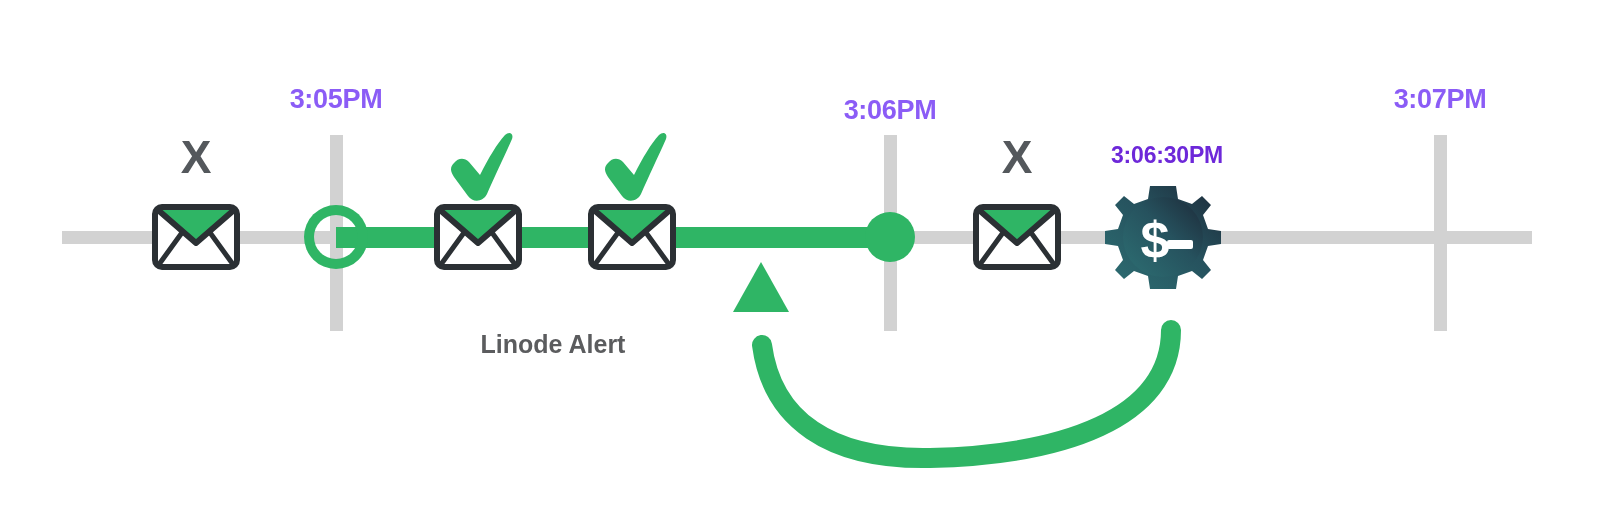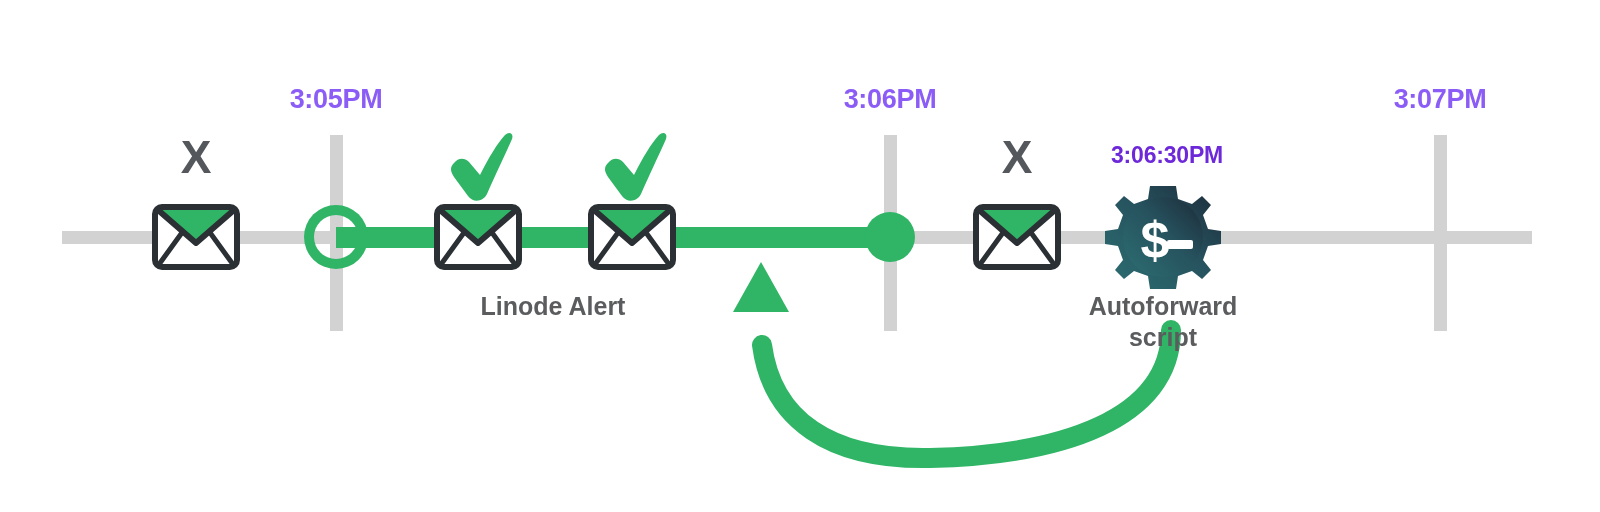--- a/index.html
+++ b/index.html
@@ -37,20 +37,21 @@
   .event-label {
     position: absolute;
     font-family: "Liberation Sans", sans-serif;
     font-weight: bold;
     font-size: 25px;
     line-height: 31px;
     color: #5b5c5e;
     text-align: center;
     white-space: nowrap;
     transform: translateX(-50%);
+    margin-top: 38px;
   }
   .sub-time-label {
     position: absolute;
     font-family: "Liberation Sans", sans-serif;
     font-weight: bold;
     font-size: 23px;
     color: #6d28d9;
     white-space: nowrap;
     transform: translateX(-50%);
     letter-spacing: -0.2px;
@@ -162,30 +163,26 @@
 
     <g>
       <path d="M 1171 330
                C 1171 420 1060 455 930 458
                C 830 460 772 420 762 345" fill="none" stroke="#2fb565" stroke-width="20" stroke-linecap="round"></path>
       <path d="M 761 262 L 789 312 L 733 312 Z" fill="#2fb565"></path>
     </g>
   </svg>
 
   <div class="tick-label" style="left:336px; top:84px;">3:05PM</div>
-  <div class="tick-label" style="left:890px; top:84px;text-align:center;">3:06PM</div>
+  <div class="tick-label" style="left:890px; top:95px;text-align:center;">3:06PM</div>
   <div class="tick-label" style="left:1440px; top:84px;text-align:center;">3:07PM</div>
 
   <div class="x-marker" style="left:196px; top:134px;">X</div>
   <div class="x-marker" style="left:1017px; top:134px;">X</div>
 
   <div class="sub-time-label" style="left:1167px; top:142px;">3:06:30PM</div>
 
   <div class="event-label" style="left:553px; top:291px;">
     <div>Linode Alert</div>
   </div>
 
-  <div class="event-label" style="left:1163px; top:291px;">
-    <div>Autoforward</div>
-    <div>script</div>
-  </div>
 
 </div>
 
 </body></html>

